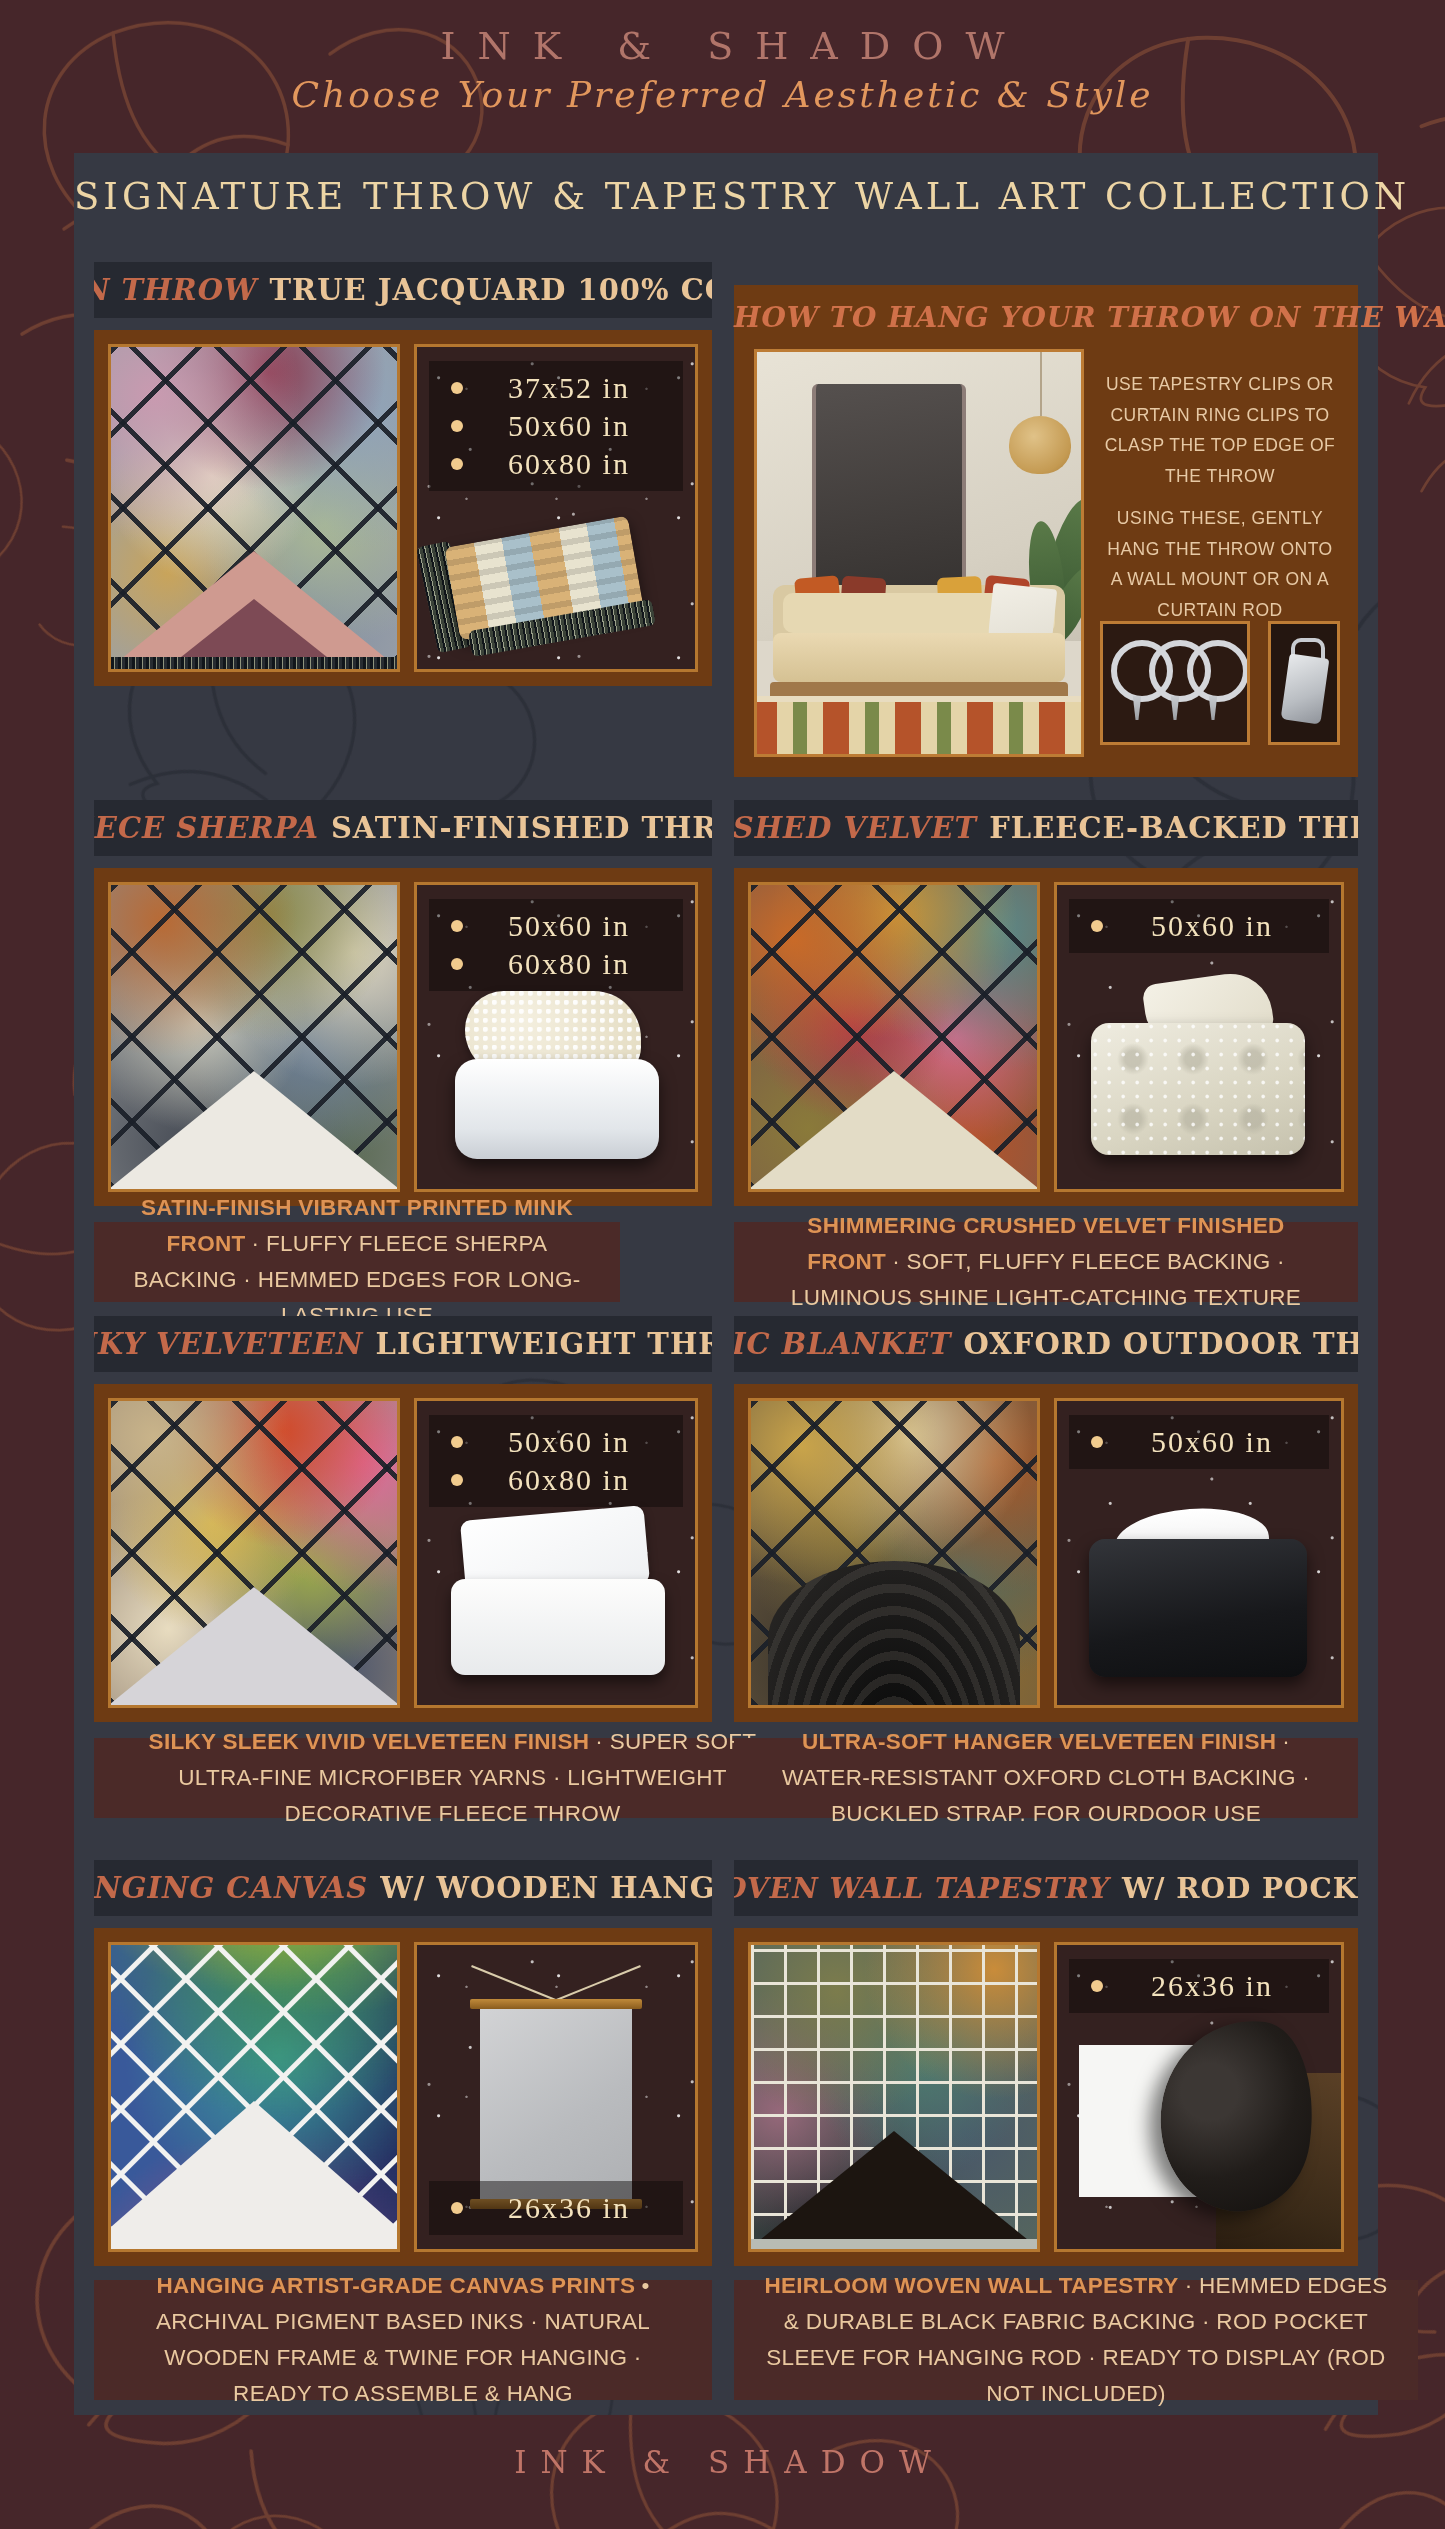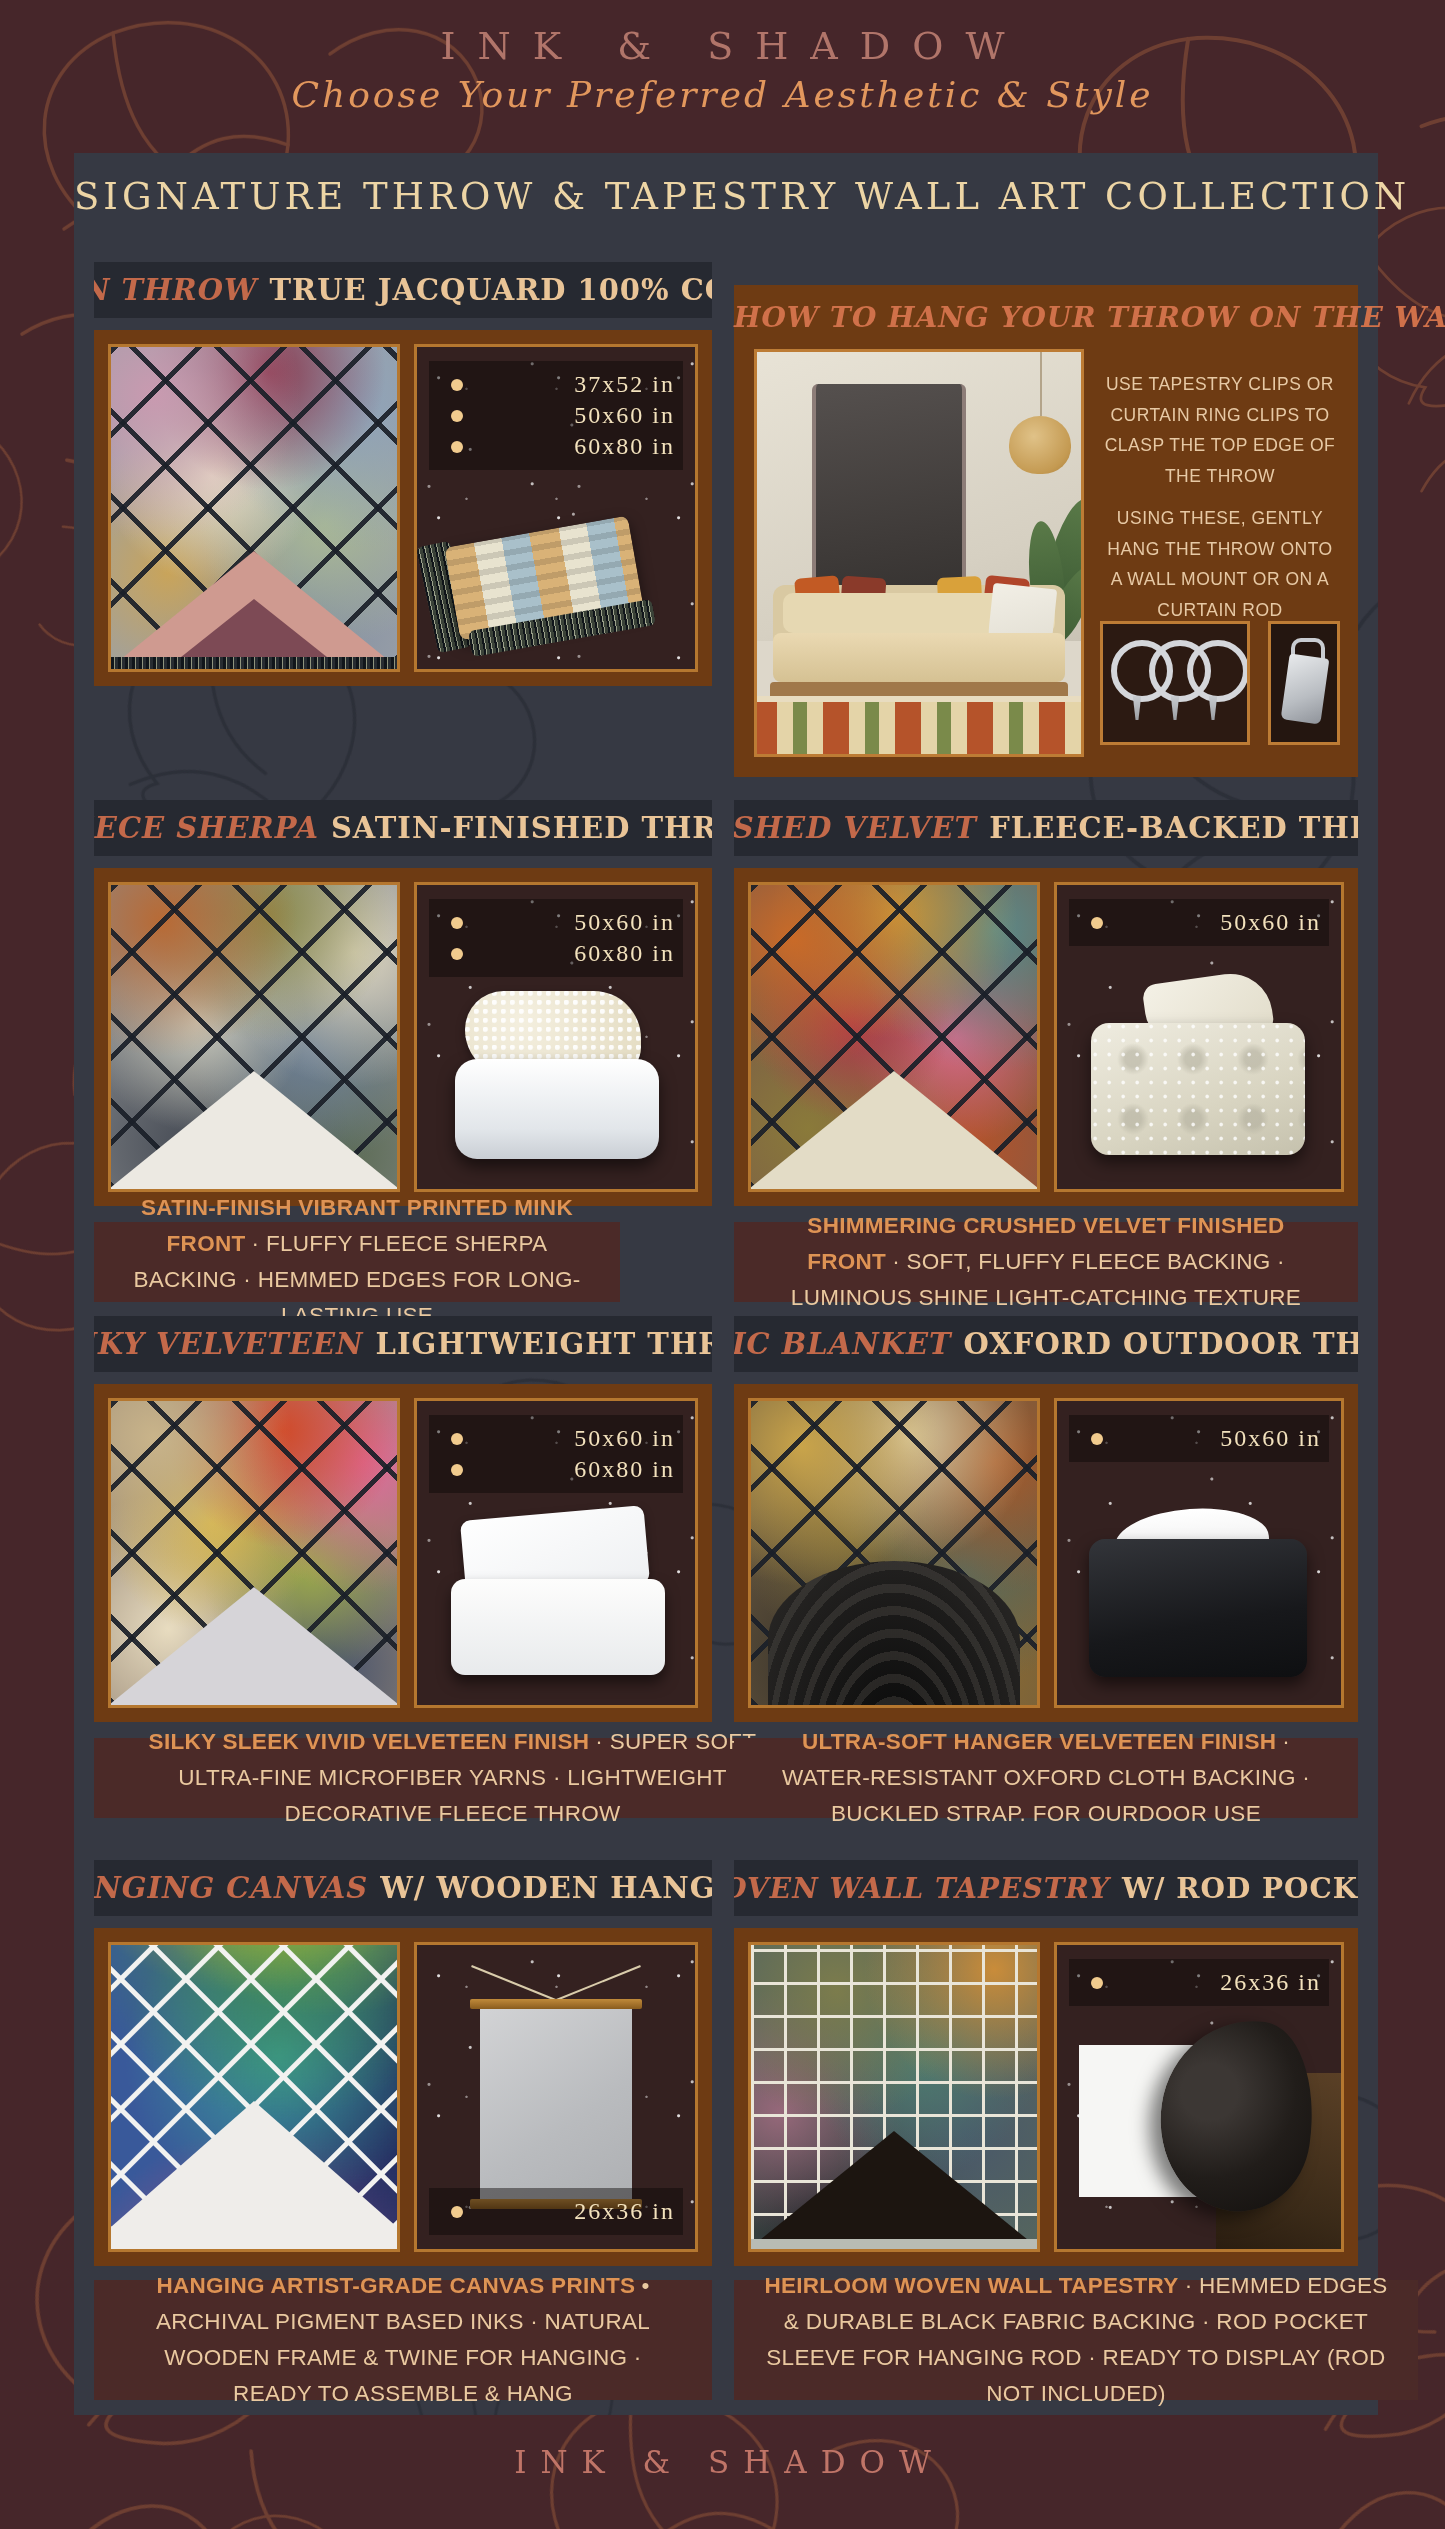--- a/index.html
+++ b/index.html
@@ -49,21 +49,21 @@
     radial-gradient(circle at 8% 82%, rgba(255,255,255,.5) 1px, transparent 2px),
     radial-gradient(circle at 55% 38%, rgba(255,255,255,.45) .8px, transparent 1.6px),
     radial-gradient(circle at 92% 88%, rgba(255,255,255,.6) 1px, transparent 2px);
     background-size:120px 140px,160px 120px,140px 160px,180px 150px,150px 170px,90px 110px,170px 190px;}
 
   .sizes{position:absolute;left:12px;right:12px;top:14px;background:rgba(10,6,6,.45);
          padding:10px 8px;display:flex;flex-direction:column;gap:4px;}
   .sizes.bottom{top:auto;bottom:14px;}
   .size-row{display:flex;align-items:center;}
   .dot{width:12px;height:12px;border-radius:50%;background:#f1cb8e;margin-left:14px;flex:none;}
-  .size-txt{flex:1;text-align:right;font-family:"Liberation Serif",serif;font-size:24px;
+  .size-txt{flex:1;text-align:center;font-family:"Liberation Serif",serif;font-size:30px;
             letter-spacing:2px;color:#f3e2bd;}
 
   
   .quilt{position:absolute;inset:0;
     background-image:
       repeating-linear-gradient(45deg, rgba(26,31,40,.92) 0 5px, transparent 5px 60px),
       repeating-linear-gradient(135deg, rgba(26,31,40,.92) 0 5px, transparent 5px 60px),
       var(--spots);}
   .q1{background-color:#9aa0a8;--spots:
       radial-gradient(circle at 15% 15%, #c99ab0, transparent 40%),

